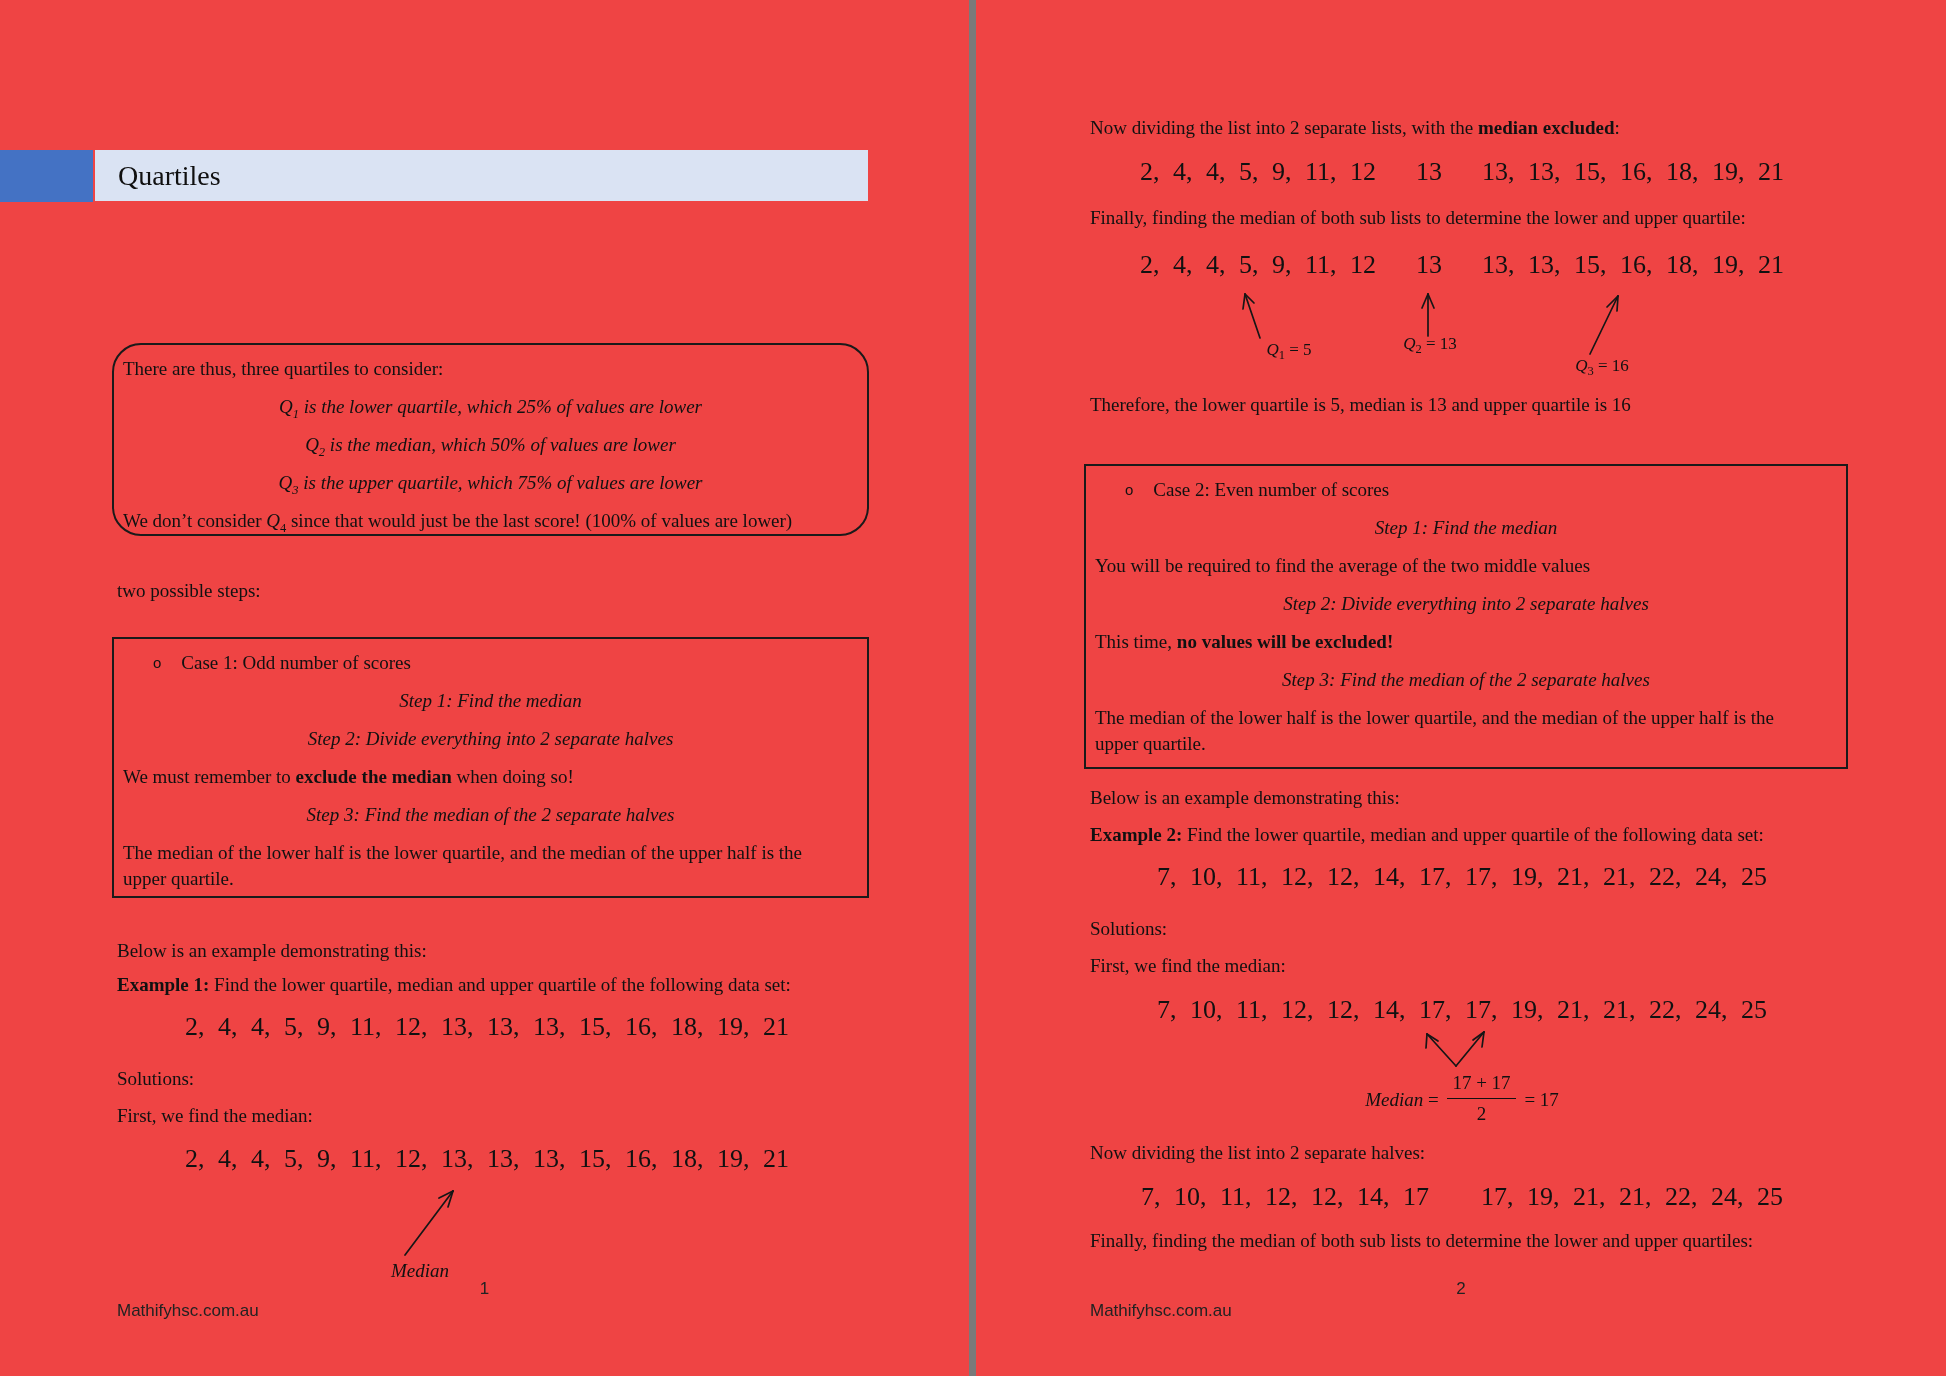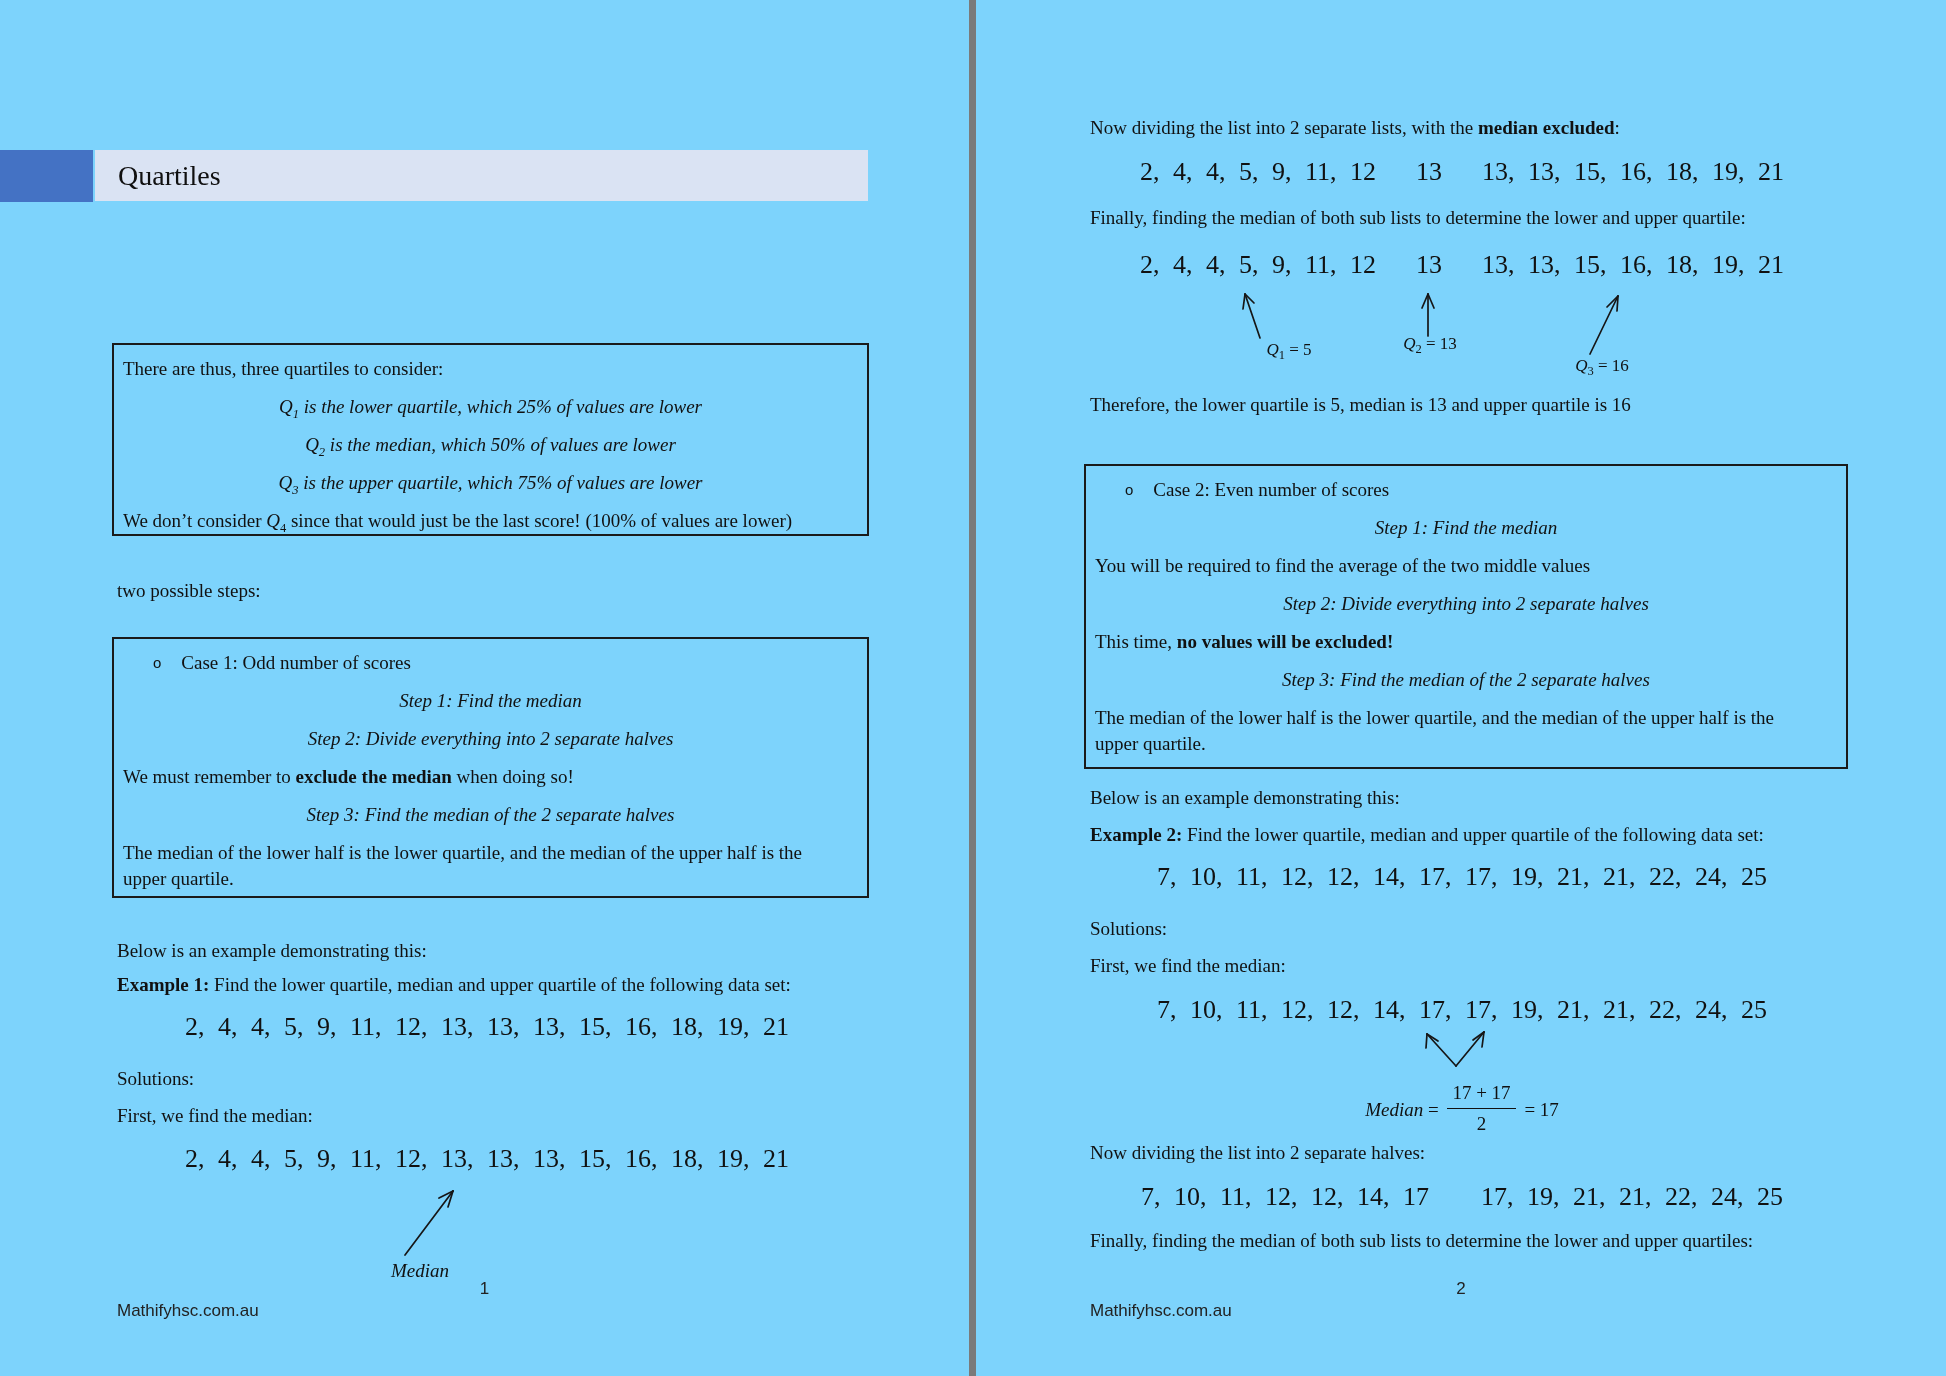--- a/index.html
+++ b/index.html
@@ -1,18 +1,18 @@
 <!DOCTYPE html>
 <html><head>
 <meta charset="utf-8">
 <style>
   html,body{margin:0;padding:0;}
   body{width:1946px;height:1376px;position:relative;background:#ffffff;overflow:hidden;
        font-family:"Liberation Serif",serif;color:#111;}
-  .page{position:absolute;top:0;height:1376px;background:#7dd3fc;}
+  .page{position:absolute;top:0;height:1376px;background:#ef4444;}
   .p1{left:0;width:969px;}
   .p2{left:976px;width:970px;}
   .divider{position:absolute;left:969px;top:0;width:7px;height:1376px;background:#7a7a7a;}
   .abs{position:absolute;}
   .body-text{font:19px/26px "Liberation Serif",serif;color:#111;}
   .nowrap{white-space:nowrap;}
   .list-text{font:26px/33px "Liberation Serif",serif;color:#111;white-space:nowrap;
              text-align:center;word-spacing:7px;}
   .ital{font-style:italic;}
   .bold{font-weight:bold;}
@@ -21,39 +21,39 @@
   sub{font-size:12.5px;line-height:0;}
   .box{border:2px solid #1a1a1a;padding:11px 9px 12px 9px;box-sizing:border-box;}
   .box .row{margin-bottom:12px;}
   .box .row:last-child{margin-bottom:16px;}
   .bullet{display:inline-block;font:15px "Liberation Sans",sans-serif;
           transform:translateY(-1px);margin:0 20px 0 30px;}
   .titleband{background:#dae3f3;}
   .accentbar{background:#4472c4;}
   .title-text{font:28px/51px "Liberation Serif",serif;color:#101010;padding-left:23px;}
   .arrow-svg path{stroke:#161616;stroke-width:1.7;fill:none;stroke-linecap:round;}
-  .frac{display:inline-block;text-align:center;vertical-align:-14px;margin:18px 4px;}
+  .frac{display:inline-block;text-align:center;vertical-align:-14px;margin:8px 4px;}
   .frac .num{display:block;border-bottom:1.7px solid #111;padding:0 5px 2px 5px;}
   .frac .den{display:block;padding-top:2px;}
   .qlabel{font:17px "Liberation Serif",serif;white-space:nowrap;text-align:center;}
   .gap1{display:inline-block;width:40px;}
   .gap2{display:inline-block;width:52px;}
 </style>
 </head>
 <body>
 
 <div class="page p1">
 
   <div class="abs accentbar" style="left:0;top:150px;width:93px;height:52px;"></div>
   <div class="abs titleband" style="left:95px;top:150px;width:773px;height:51px;">
     <div class="title-text">Quartiles</div>
   </div>
 
 
-  <div class="abs box" style="left:112px;top:343px;width:757px;height:193px;">
+  <div class="abs box" style="left:112px;top:343px;width:757px;height:193px;border-radius:29px;">
     <div class="row body-text">There are thus, three quartiles to consider:</div>
     <div class="row body-text center ital nowrap"><span>Q</span><sub>1</sub><span> is the lower quartile, which 25% of values are lower</span></div>
     <div class="row body-text center ital nowrap"><span>Q</span><sub>2</sub><span> is the median, which 50% of values are lower</span></div>
     <div class="row body-text center ital nowrap"><span>Q</span><sub>3</sub><span> is the upper quartile, which 75% of values are lower</span></div>
     <div class="row body-text nowrap"><span>We don’t consider </span><span class="ital">Q</span><sub>4</sub><span> since that would just be the last score! (100% of values are lower)</span></div>
   </div>
 
   <div class="abs body-text" style="left:117px;top:578px;width:770px;">
     <div>two possible steps:</div>
   </div>

